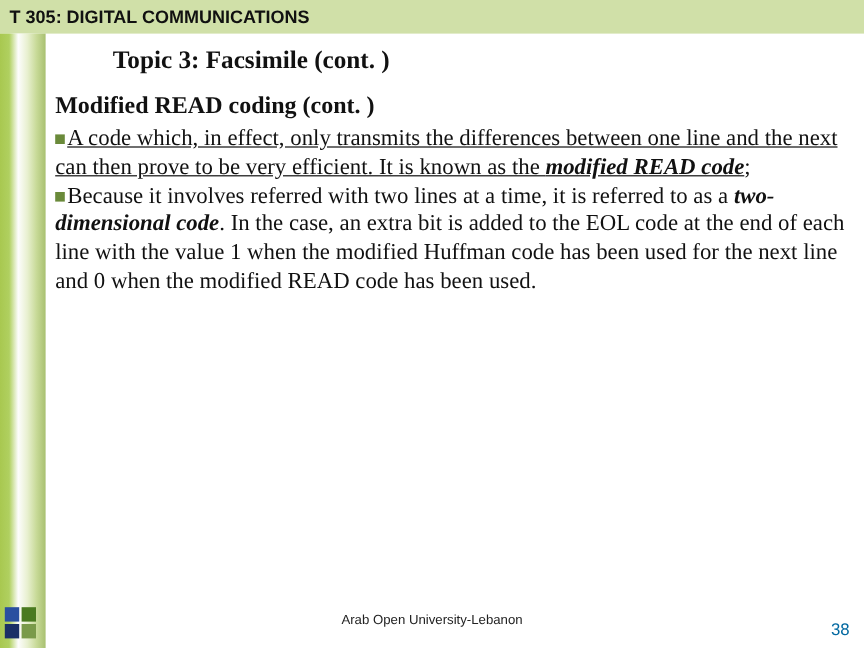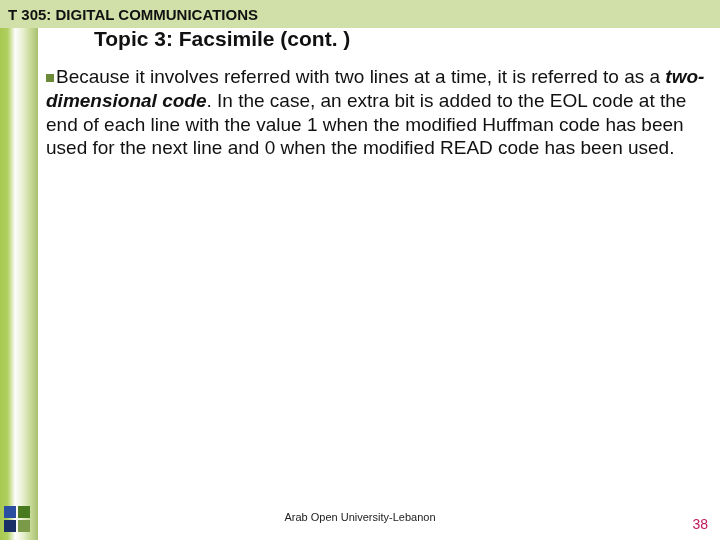--- a/index.html
+++ b/index.html
@@ -29,22 +29,23 @@
     width: 38px;
     height: 512px;
     background: linear-gradient(to right,
       #a8c850 0%, #b0d060 20%,
       #fdfdfd 40%, #e8f0d0 60%,
       #c8da98 80%, #a8c070 100%);
   }
   .content {
     position: absolute;
     left: 46px;
-    top: 21px;
+    top: 32px;
     width: 660px;
+    font-family: Liberation Serif, serif;
   }
   .topic-title {
     font-size: 21px;
     font-weight: bold;
     color: #111;
     margin-left: 48px;
     margin-top: 6px;
     margin-bottom: 14px;
   }
   .section-heading {
@@ -75,21 +76,21 @@
     text-align: center;
     font-size: 11px;
     color: #222;
     line-height: 1.2;
   }
   .page-num {
     position: absolute;
     right: 12px;
     bottom: 8px;
     font-size: 14px;
-    color: #be185d;
+    color: #0369a1;
   }
   .logo {
     position: absolute;
     left: 4px;
     bottom: 8px;
     display: flex;
     gap: 2px;
   }
   .logo .sq {
     width: 12px;
@@ -107,21 +108,25 @@
 
 <div class="header-bar">
   <span>T 305: DIGITAL COMMUNICATIONS</span>
 </div>
 
 <div class="side-strip"></div>
 
 <div class="content">
   <div class="topic-title">Topic 3: Facsimile (cont. )</div>
 
+  <div class="section-heading">Modified READ coding (cont. )</div>
 
+  <div class="body-text">
+    <span class="bullet"></span><span class="u">A code which, in effect, only transmits the differences between one line and the next can then prove to be very efficient. It is known as the </span><span class="u bi">modified READ code</span><span class="u">;</span>
+  </div>
 
   <div class="body-text">
     <span class="bullet"></span><span>Because it involves referred with two lines at a time, it is referred to as a </span><span class="bi">two-dimensional code</span><span>. In the case, an extra bit is added to the EOL code at the end of each line with the value 1 when the modified Huffman code has been used for the next line and 0 when the modified READ code has been used.</span>
   </div>
 </div>
 
 <div class="logo">
   <div class="logo-col">
     <span class="sq blue"></span>
     <span class="sq navy"></span>

